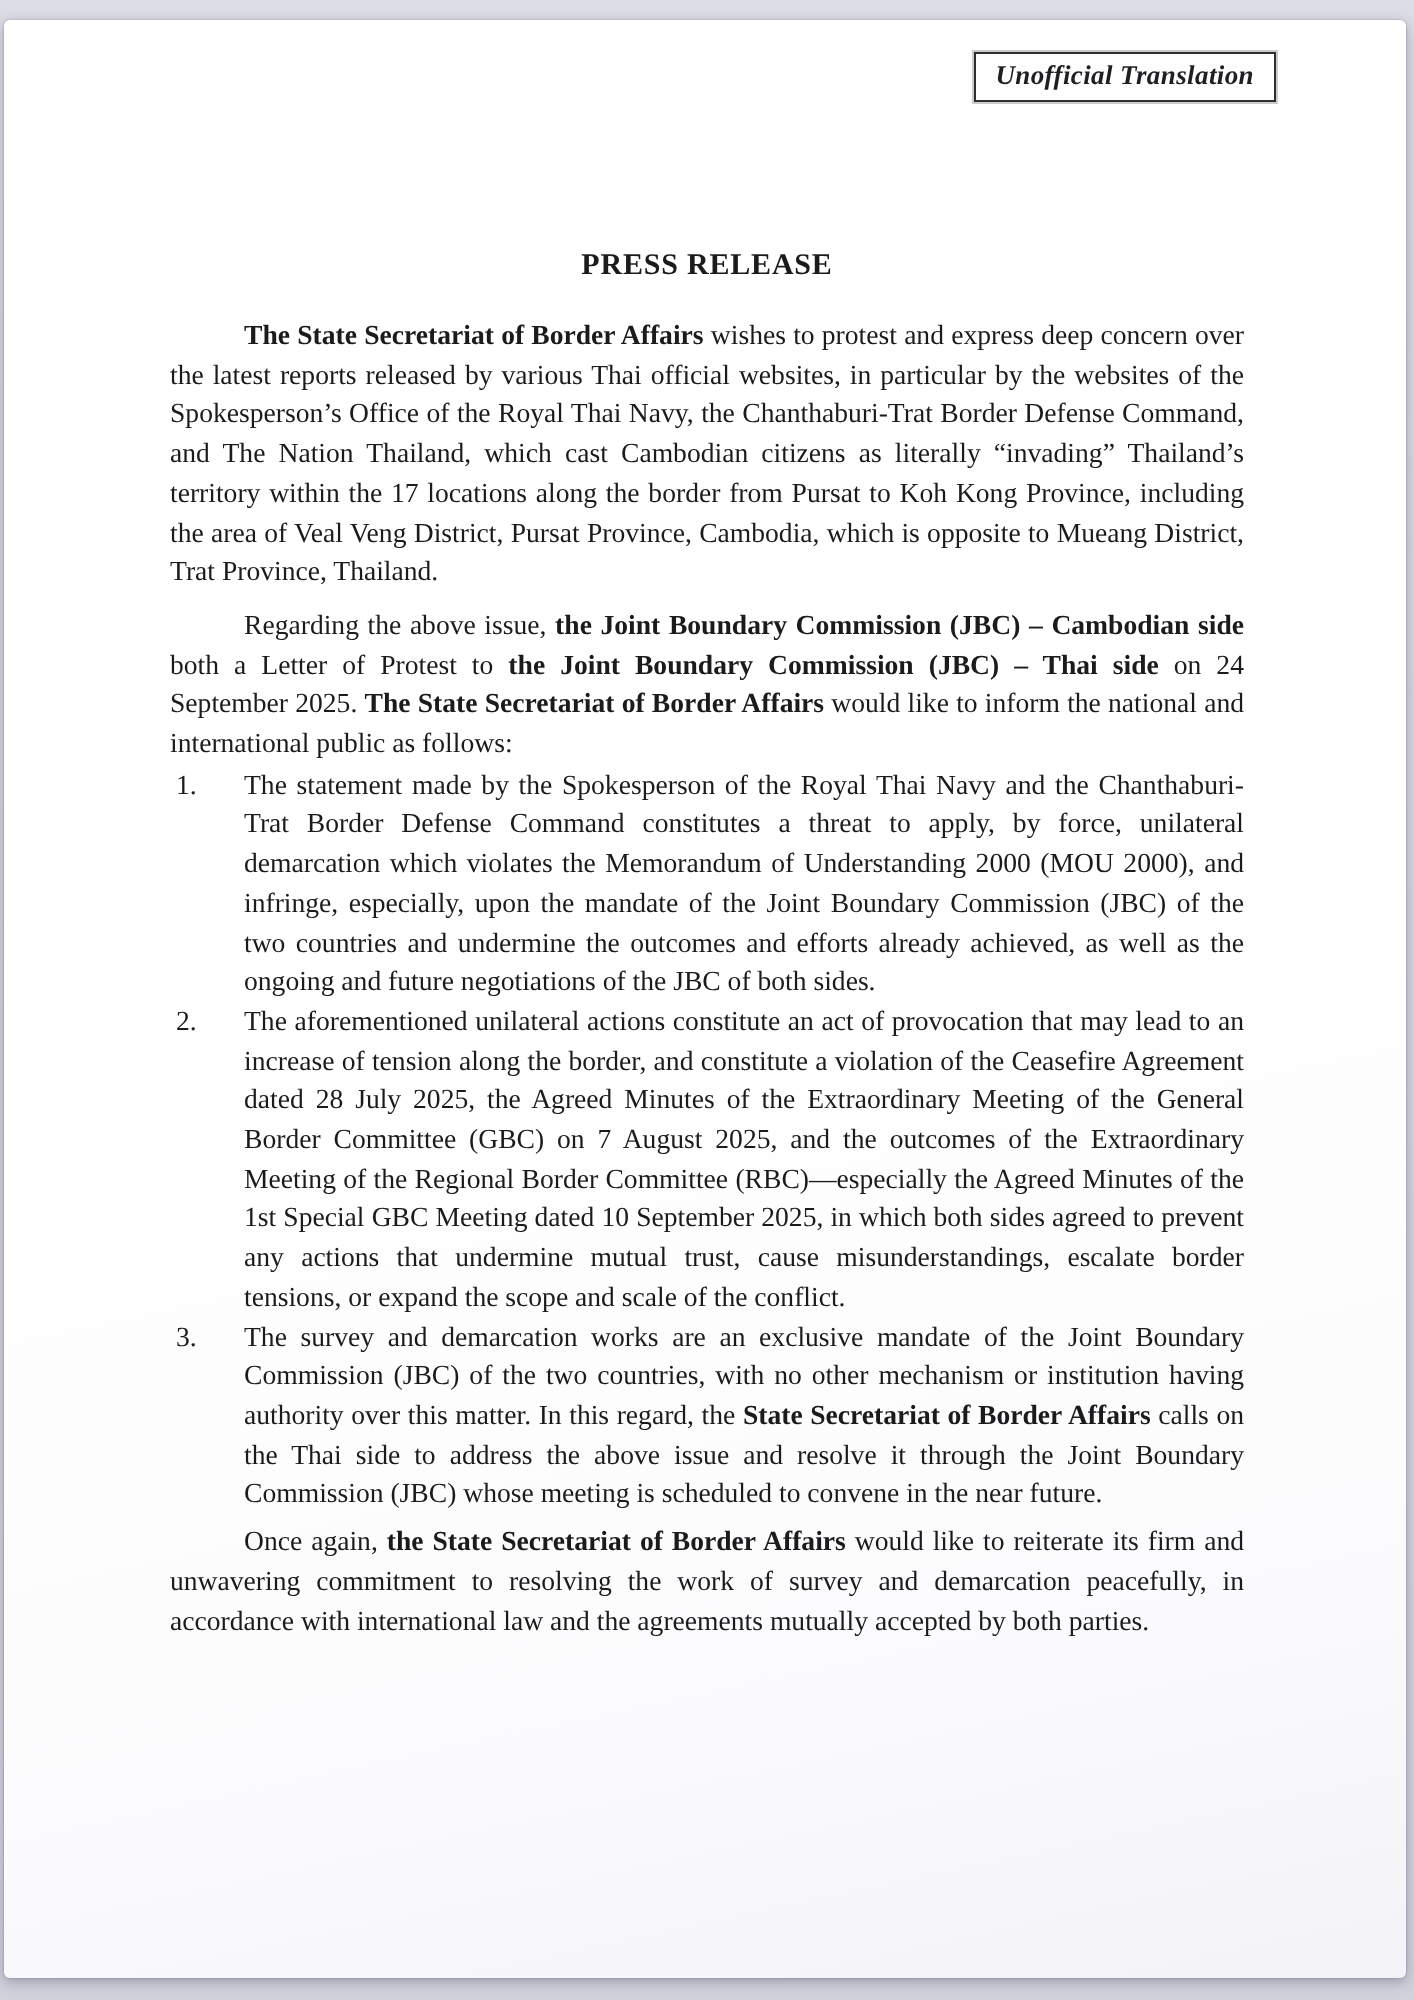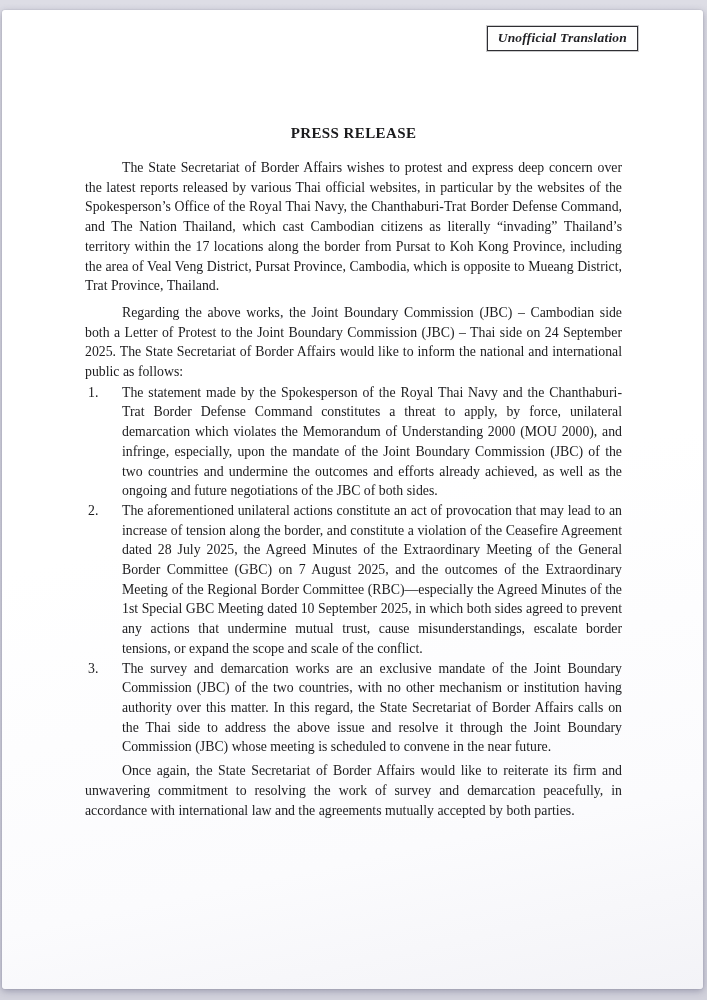--- a/index.html
+++ b/index.html
@@ -77,36 +77,36 @@
     left: 3px;
     top: 0;
   }
   .closing { margin-top: 4px; }
   .date-line {
     margin: 7px 0 0 0;
     font-size: 13.8px;
     line-height: 19.7px;
     text-align: right;
   }
-  b { font-weight: normal; }
+  b { font-weight: bold; }
 </style>
 </head>
 <body>
 
 <div class="page">
 
   <div class="badge-row">
     <span class="badge">Unofficial Translation</span>
   </div>
 
   <h1 class="title">PRESS RELEASE</h1>
 
   <p class="para indent p1"><b>The State Secretariat of Border Affairs</b><span> wishes to protest and express deep concern over the latest reports released by various Thai official websites, in particular by the websites of the Spokesperson’s Office of the Royal Thai Navy, the Chanthaburi-Trat Border Defense Command, and The Nation Thailand, which cast Cambodian citizens as literally “invading” Thailand’s territory within the 17 locations along the border from Pursat to Koh Kong Province, including the area of Veal Veng District, Pursat Province, Cambodia, which is opposite to Mueang District, Trat Province, Thailand.</span></p>
 
-  <p class="para indent p2"><span>Regarding the above works, </span><b>the Joint Boundary Commission (JBC) – Cambodian side</b><span> both a Letter of Protest to </span><b>the Joint Boundary Commission (JBC) – Thai side</b><span> on 24 September 2025. </span><b>The State Secretariat of Border Affairs</b><span> would like to inform the national and international public as follows:</span></p>
+  <p class="para indent p2"><span>Regarding the above issue, </span><b>the Joint Boundary Commission (JBC) – Cambodian side</b><span> both a Letter of Protest to </span><b>the Joint Boundary Commission (JBC) – Thai side</b><span> on 24 September 2025. </span><b>The State Secretariat of Border Affairs</b><span> would like to inform the national and international public as follows:</span></p>
 
   <div class="list">
     <div class="list-item"><span class="list-num">1.</span><span>The statement made by the Spokesperson of the Royal Thai Navy and the Chanthaburi-Trat Border Defense Command constitutes a threat to apply, by force, unilateral demarcation which violates the Memorandum of Understanding 2000 (MOU 2000), and infringe, especially, upon the mandate of the Joint Boundary Commission (JBC) of the two countries and undermine the outcomes and efforts already achieved, as well as the ongoing and future negotiations of the JBC of both sides.</span></div>
     <div class="list-item"><span class="list-num">2.</span><span>The aforementioned unilateral actions constitute an act of provocation that may lead to an increase of tension along the border, and constitute a violation of the Ceasefire Agreement dated 28 July 2025, the Agreed Minutes of the Extraordinary Meeting of the General Border Committee (GBC) on 7 August 2025, and the outcomes of the Extraordinary Meeting of the Regional Border Committee (RBC)—especially the Agreed Minutes of the 1st Special GBC Meeting dated 10 September 2025, in which both sides agreed to prevent any actions that undermine mutual trust, cause misunderstandings, escalate border tensions, or expand the scope and scale of the conflict.</span></div>
     <div class="list-item"><span class="list-num">3.</span><span>The survey and demarcation works are an exclusive mandate of the Joint Boundary Commission (JBC) of the two countries, with no other mechanism or institution having authority over this matter. In this regard, the </span><b>State Secretariat of Border Affairs</b><span> calls on the Thai side to address the above issue and resolve it through the Joint Boundary Commission (JBC) whose meeting is scheduled to convene in the near future.</span></div>
   </div>
 
   <p class="para indent closing"><span>Once again, </span><b>the State Secretariat of Border Affairs</b><span> would like to reiterate its firm and unwavering commitment to resolving the work of survey and demarcation peacefully, in accordance with international law and the agreements mutually accepted by both parties.</span></p>
 
 

